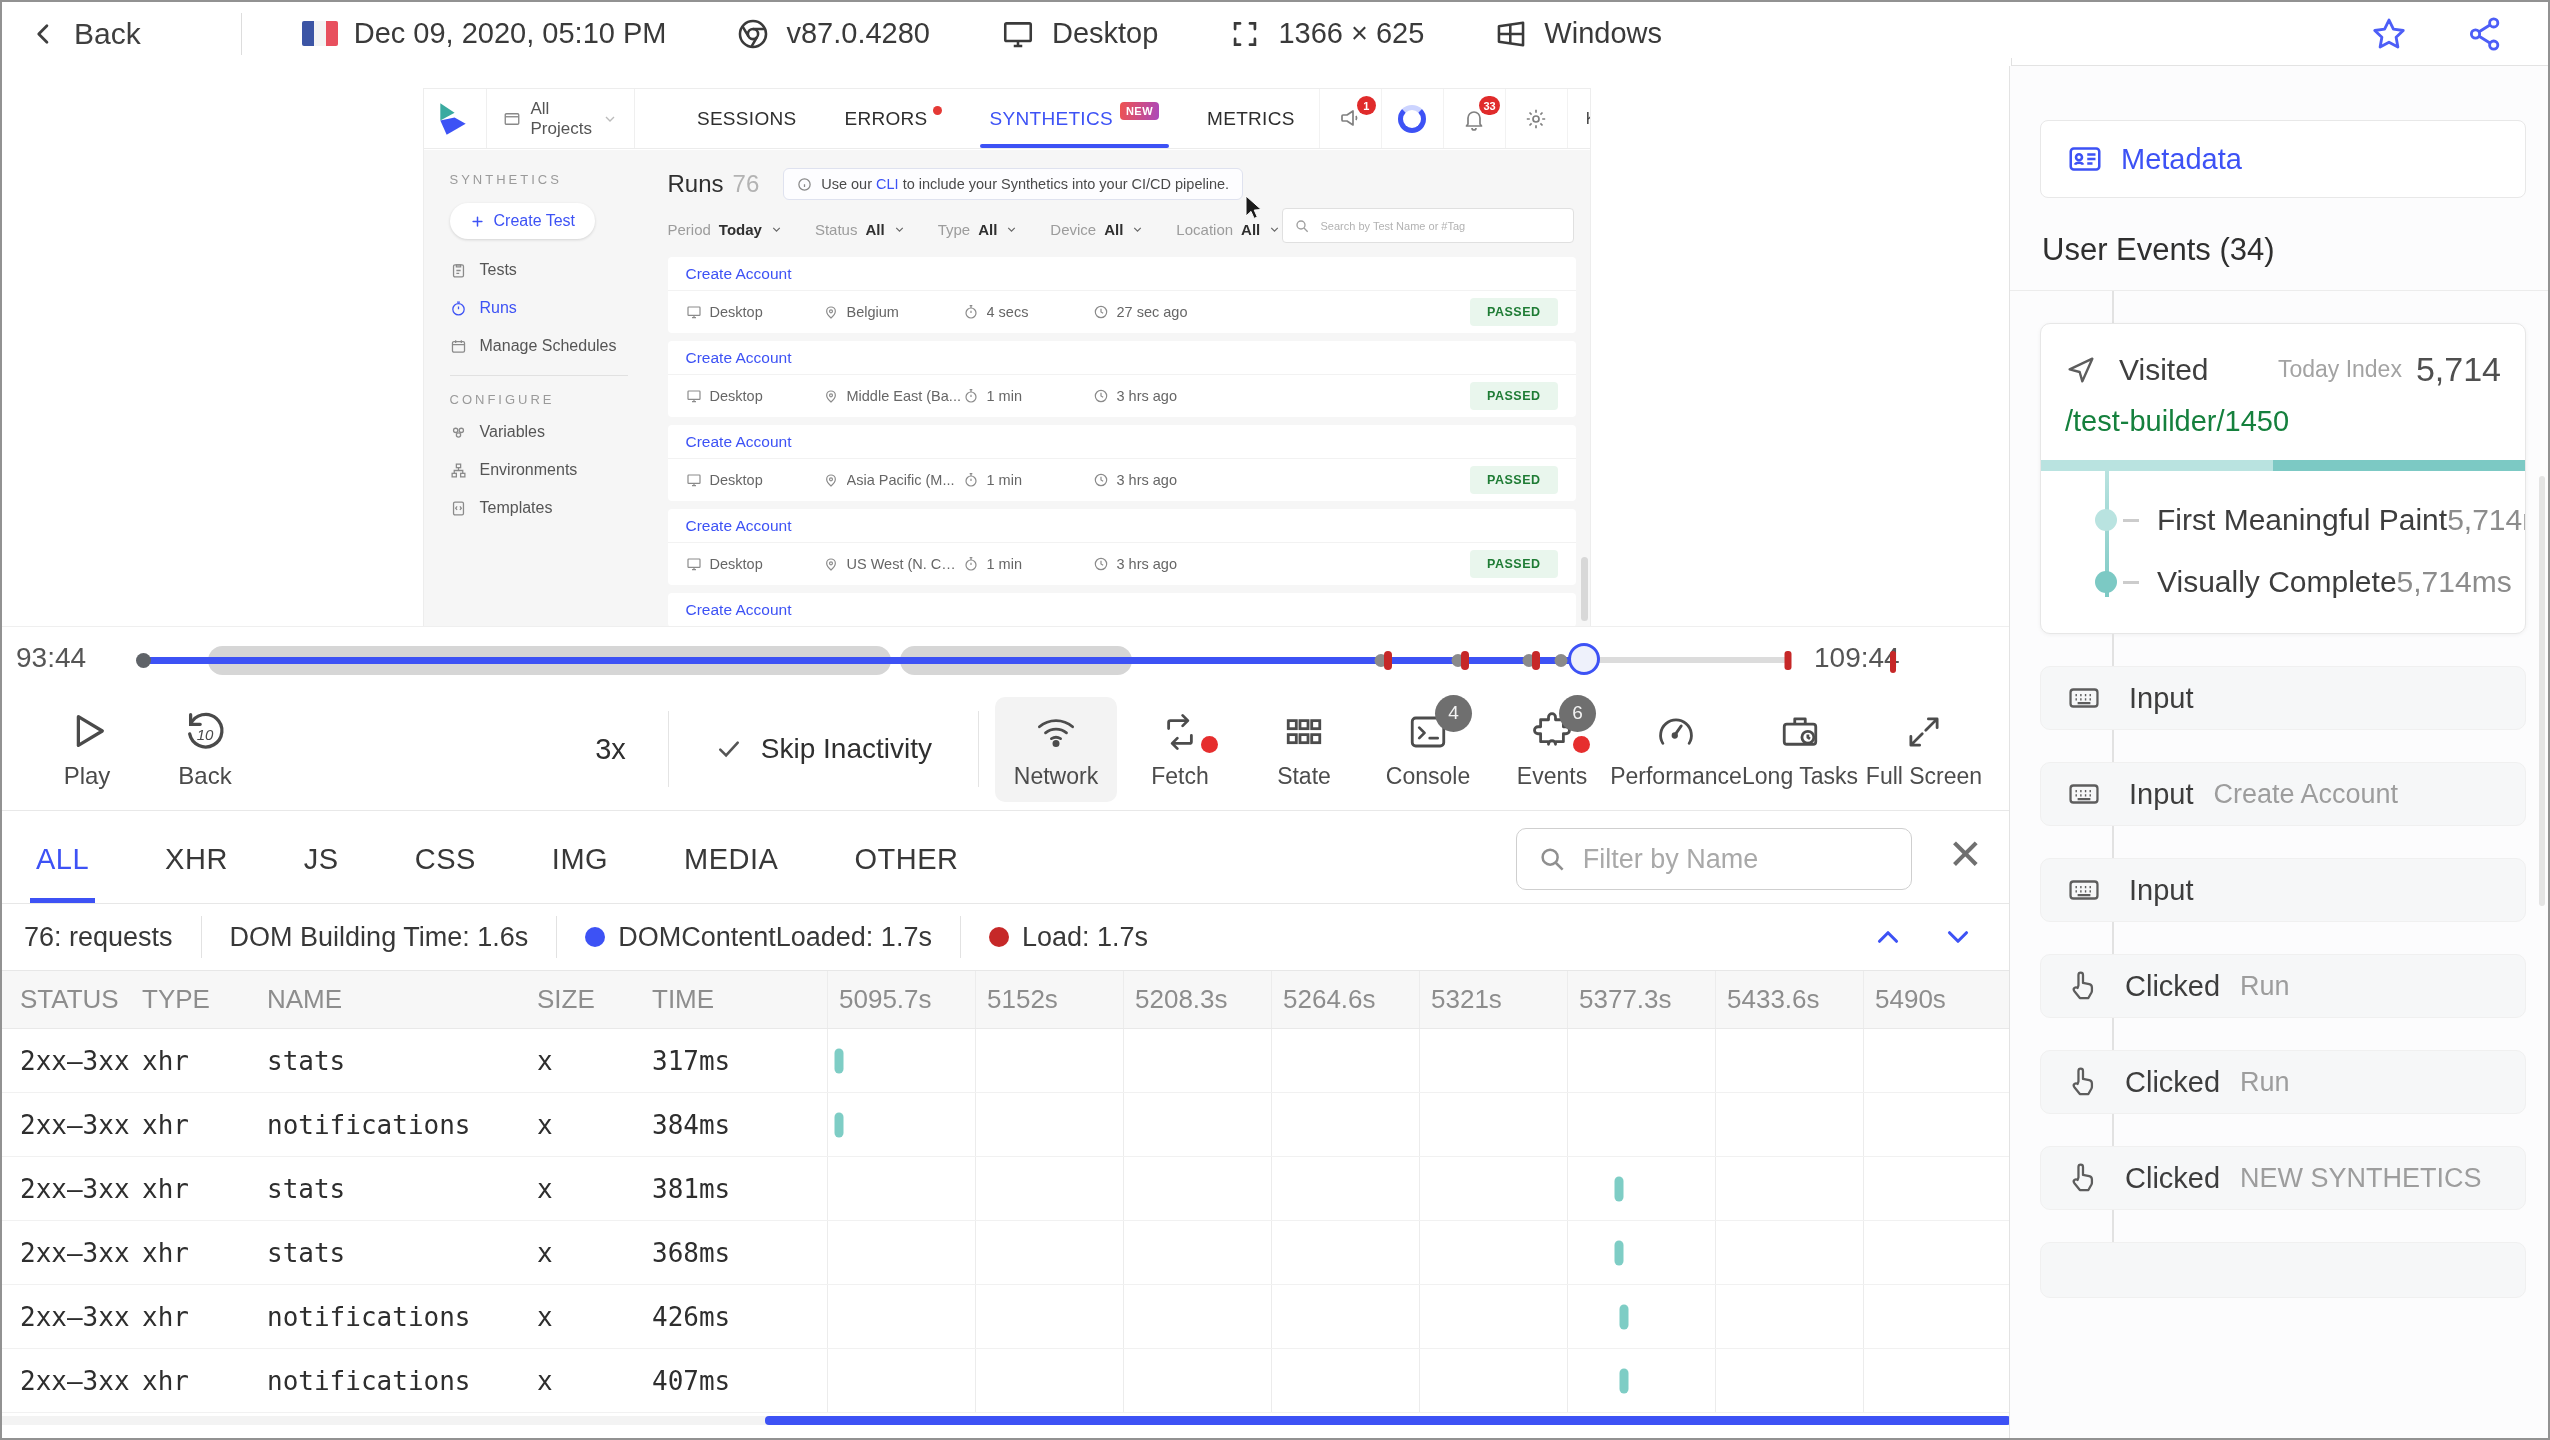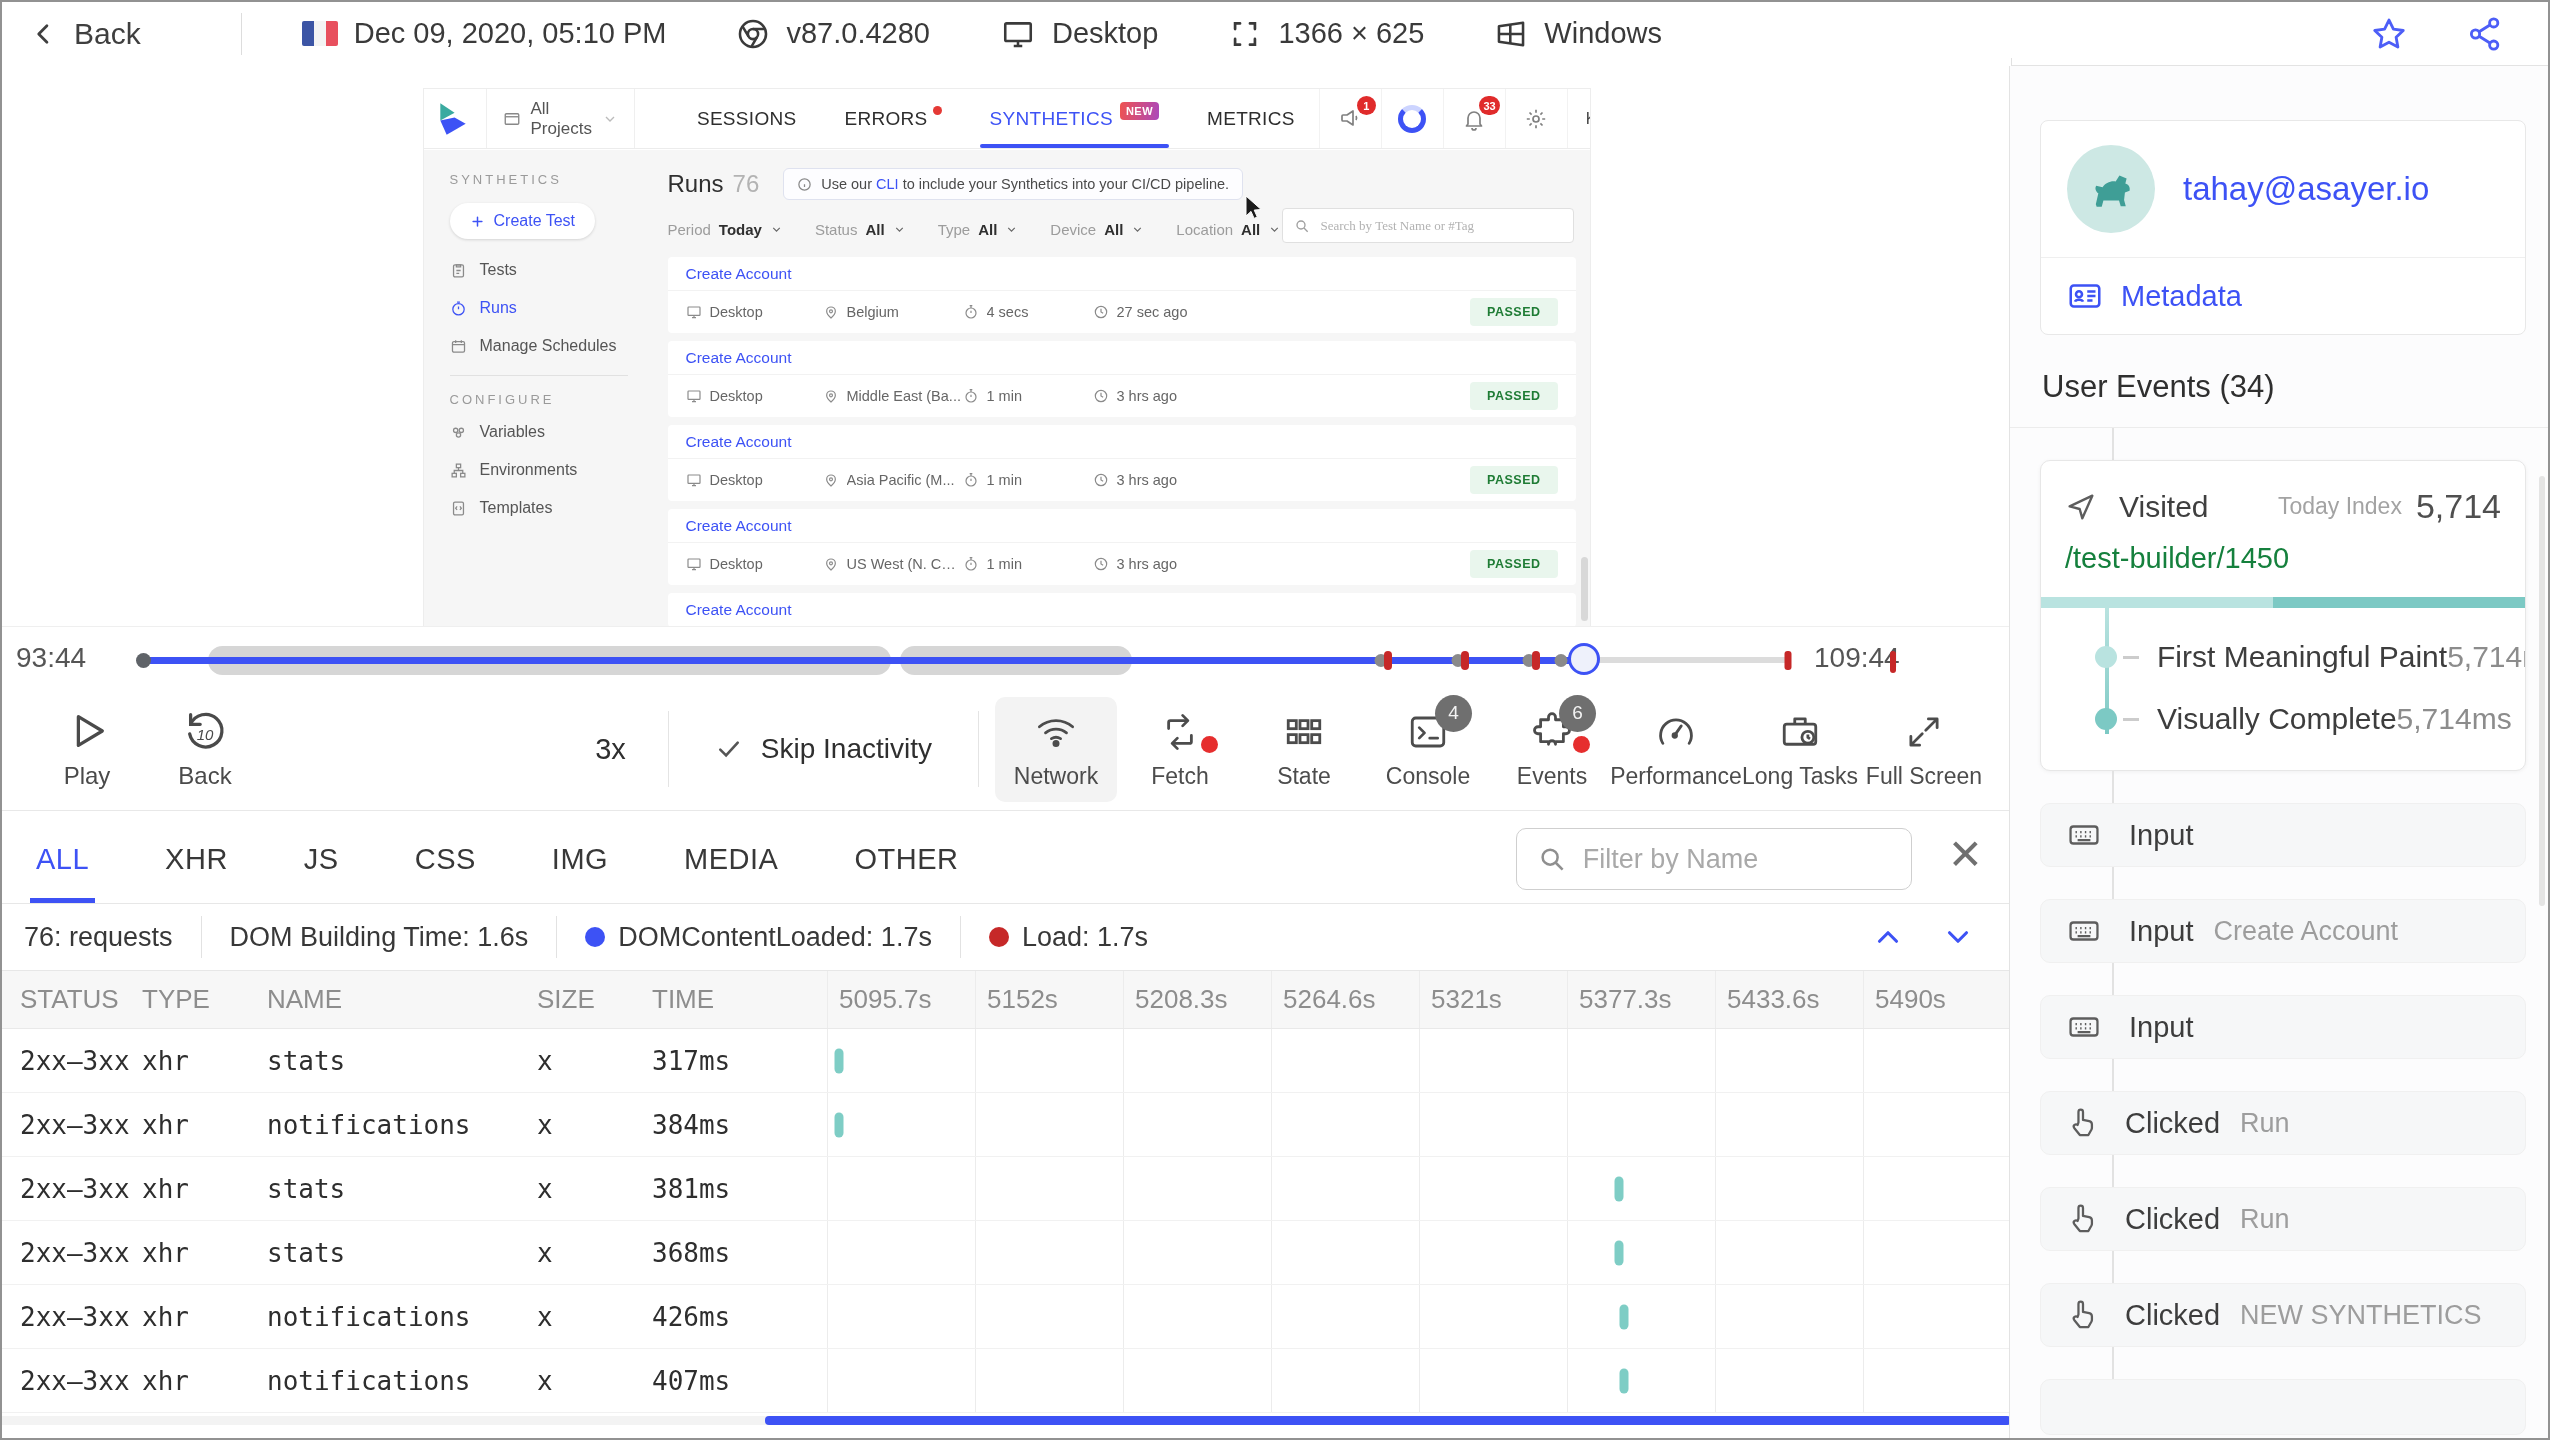--- a/index.html
+++ b/index.html
@@ -55,21 +55,21 @@
   .runs-title{font-size:24px;color:#2f2f2f;}
   .runs-count{color:#b3b3b3;margin-left:9px;}
   .cli-pill{display:flex;align-items:center;gap:9px;border:1px solid #dfe2ef;background:#fdfdff;border-radius:6px;padding:7px 13px;font-size:14.5px;color:#4a4a4a;}
   .cli-pill svg{color:#888;}
   .cli-link{color:#3d52f5;}
   .filters{display:flex;gap:32px;margin-top:12px;font-size:15px;color:#9c9c9c;align-items:center;height:26px;}
   .filt{display:flex;align-items:center;gap:8px;}
   .fval{color:#2f2f2f;font-weight:bold;}
   .filt svg{color:#666;}
   .search-box{position:absolute;right:16px;top:58px;width:292px;height:35px;border:1px solid #e0e0e0;border-radius:4px;background:#fff;display:flex;align-items:center;gap:9px;padding:0 11px;color:#9f9f9f;}
-  .search-box input{border:none;outline:none;font-size:13px;width:100%;color:#333;font-family:Liberation Serif, serif;background:transparent;}
+  .search-box input{border:none;outline:none;font-size:11px;width:100%;color:#333;font-family:Liberation Sans, sans-serif;background:transparent;}
   .search-box input::placeholder{color:#b2b2b2;}
   .run-list{margin-top:15px;display:flex;flex-direction:column;gap:8px;}
   .run-card{background:#fff;border-radius:4px;overflow:hidden;flex-shrink:0;}
   .run-link{padding:8px 18px 7px;font-size:15.5px;color:#3d52f5;border-bottom:1px solid #f2f2f2;}
   .run-detail{display:flex;align-items:center;height:42px;padding:0 18px;font-size:14.5px;color:#666;}
   .rd{display:flex;align-items:center;gap:8px;}
   .rd svg{color:#8b8b8b;flex-shrink:0;}
   .rd-dev{width:137px;}
   .rd-loc{width:140px;}
   .rd-dur{width:130px;}
@@ -1010,28 +1010,20 @@
           </div>
         </div>
       <div class="hscroll">
           <div class="hs-thumb"></div>
         </div>
     </div>
   </div>
 
   <aside class="rightbar">
     <div class="user-card">
-      <div class="uc-top">
-        <span class="avatar">
-          <svg width="54" height="54" viewBox="0 0 64 64">
-              <path fill="#3f9e96" d="M14 50l3-13c-3-2-4.5-6-2.5-9l7.5 2c3-5 9.5-8 15.5-7l4.5-7 8.5 3.5-1.5 6c4 1 6 5 5 8.5l-5.5 2-1 9 2 7.5h-6l-2-7H23l-2 7.5h-6z"></path>
-            </svg>
-        </span>
-        <span class="email">tahay@asayer.io</span>
-      </div>
       <div class="uc-meta">
         <span>
             <svg width="36" height="36" viewBox="0 0 24 24" fill="none" stroke="#3d52f5" stroke-width="1.7">
               <rect x="2.5" y="5" width="19" height="14" rx="2"></rect>
               <circle cx="8" cy="10.8" r="2"></circle>
               <path d="M5.3 15.8c.6-1.8 4.8-1.8 5.4 0M13.5 9H19M13.5 12H19M13.5 15H17"></path>
             </svg>
           </span>
         <span>Metadata</span>
       </div>

